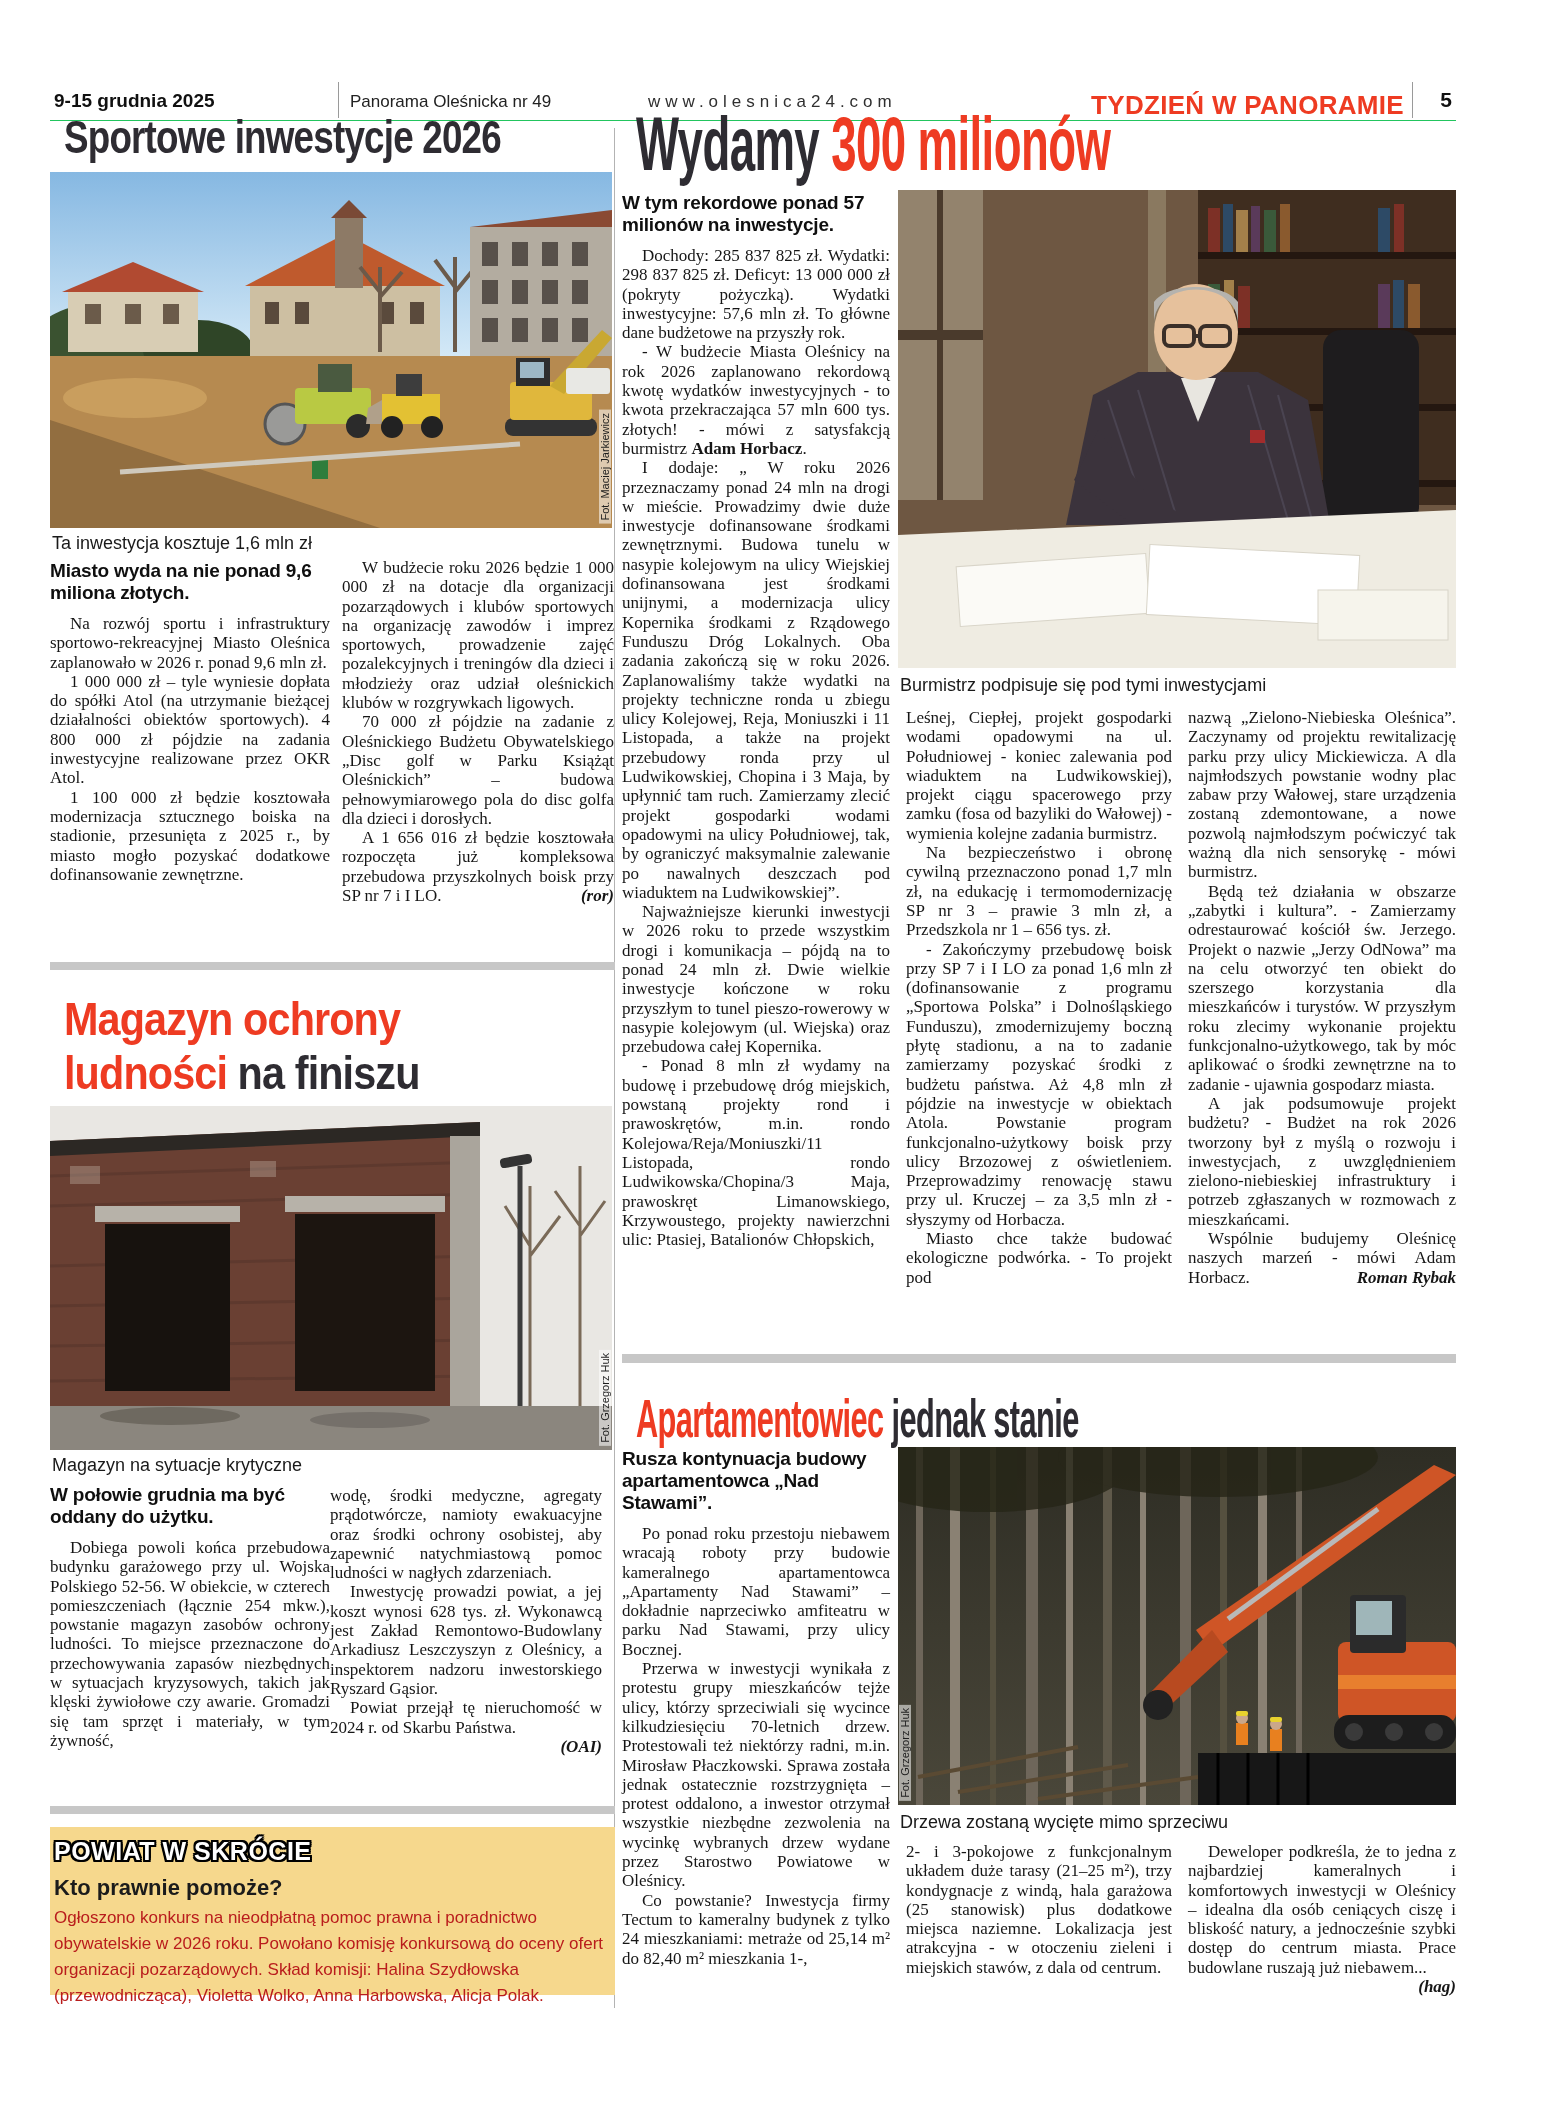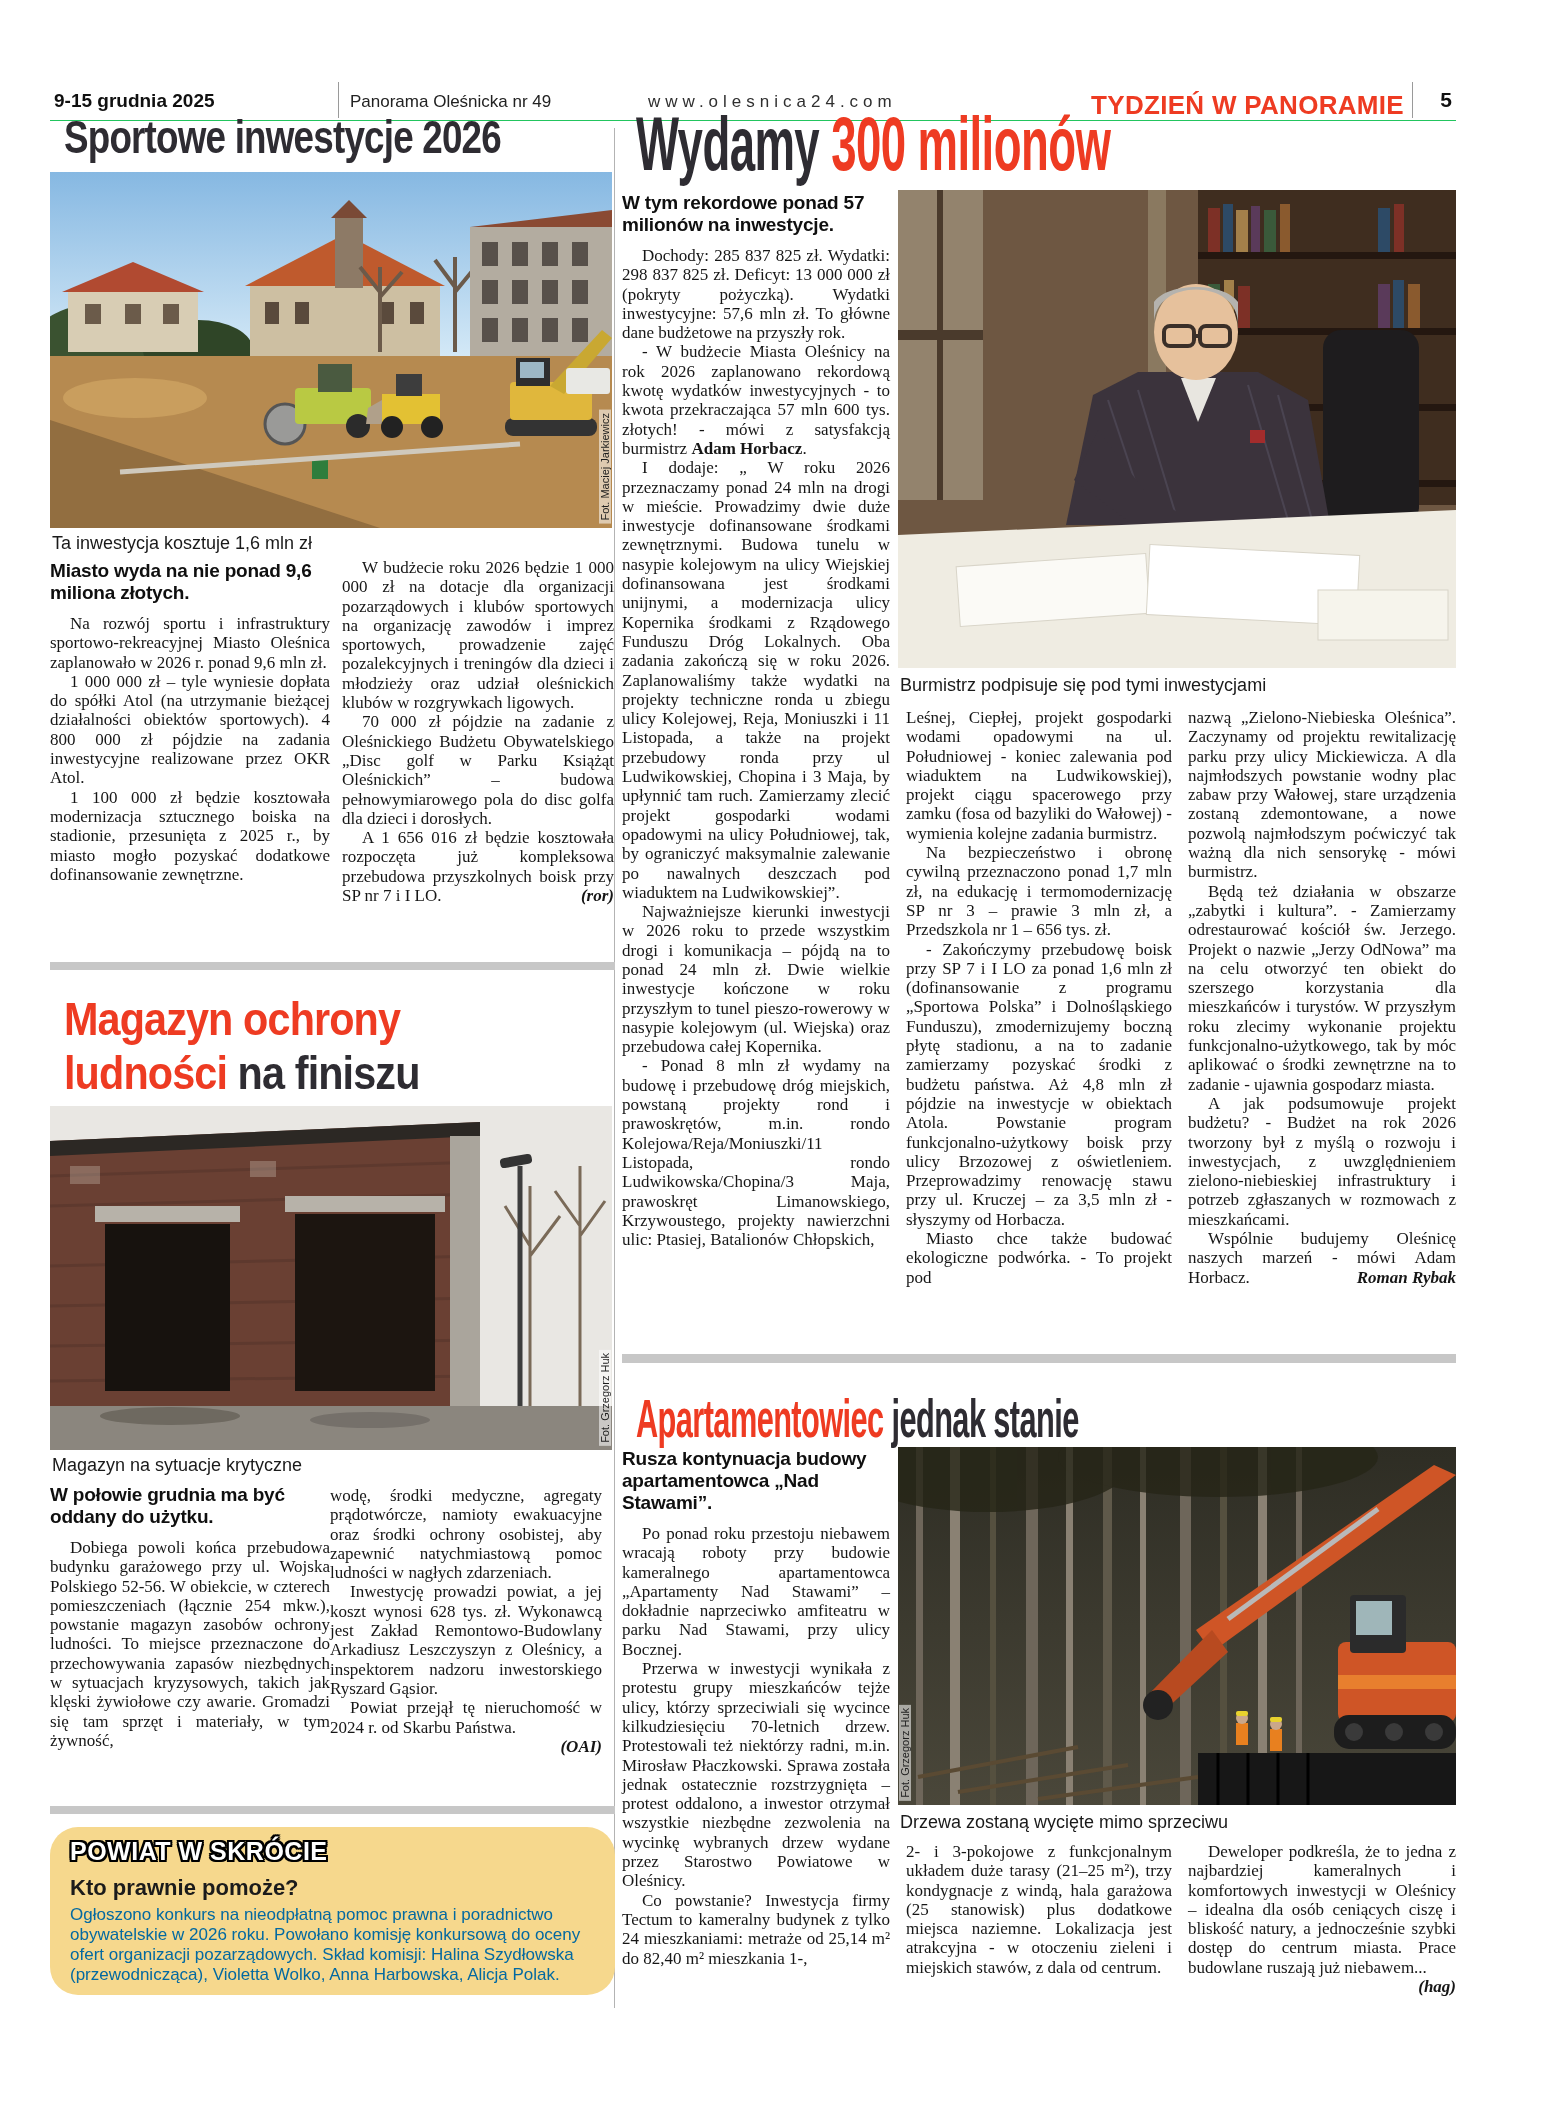--- a/index.html
+++ b/index.html
@@ -78,26 +78,26 @@
   .sig,.author{float:right;font-weight:bold;font-style:italic;}
   .sig-line{text-align:right;font-weight:bold;font-style:italic;text-indent:0;}
 
   .sep{position:absolute;background:var(--gray-bar);}
   #sep1{left:50px;top:962px;width:565px;height:8px;}
   #sep2{left:50px;top:1806px;width:565px;height:8px;}
   #sep3{left:622px;top:1354px;width:834px;height:9px;}
 
   
   #powiat-box{position:absolute;left:50px;top:1827px;width:565px;height:168px;background:var(--yellow);
-              box-sizing:border-box;padding:10px 20px;border-radius:28px;}
+              box-sizing:border-box;padding:10px 4px;}
   .pw-title{font-size:25px;font-weight:bold;color:#fff;letter-spacing:.5px;
       text-shadow:-2px -2px 0 #000,2px -2px 0 #000,-2px 2px 0 #000,2px 2px 0 #000,
                   0 2px 0 #000,0 -2px 0 #000,2px 0 0 #000,-2px 0 0 #000;}
   .pw-sub{margin:9px 0 4px;font-size:22px;font-weight:bold;color:#1b1b1b;}
-  .pw-text{margin:0;font-size:17px;line-height:20px;color:#0369a1;}
+  .pw-text{margin:0;font-size:17px;line-height:26px;color:#b91c1c;}
 </style>
 </head>
 <body>
 
 <div id="page">
 
   <div id="hdr">
     <span class="h-date">9-15 grudnia 2025</span>
     <span class="h-div d1"></span>
     <span class="h-issue">Panorama Oleśnicka nr 49</span>

